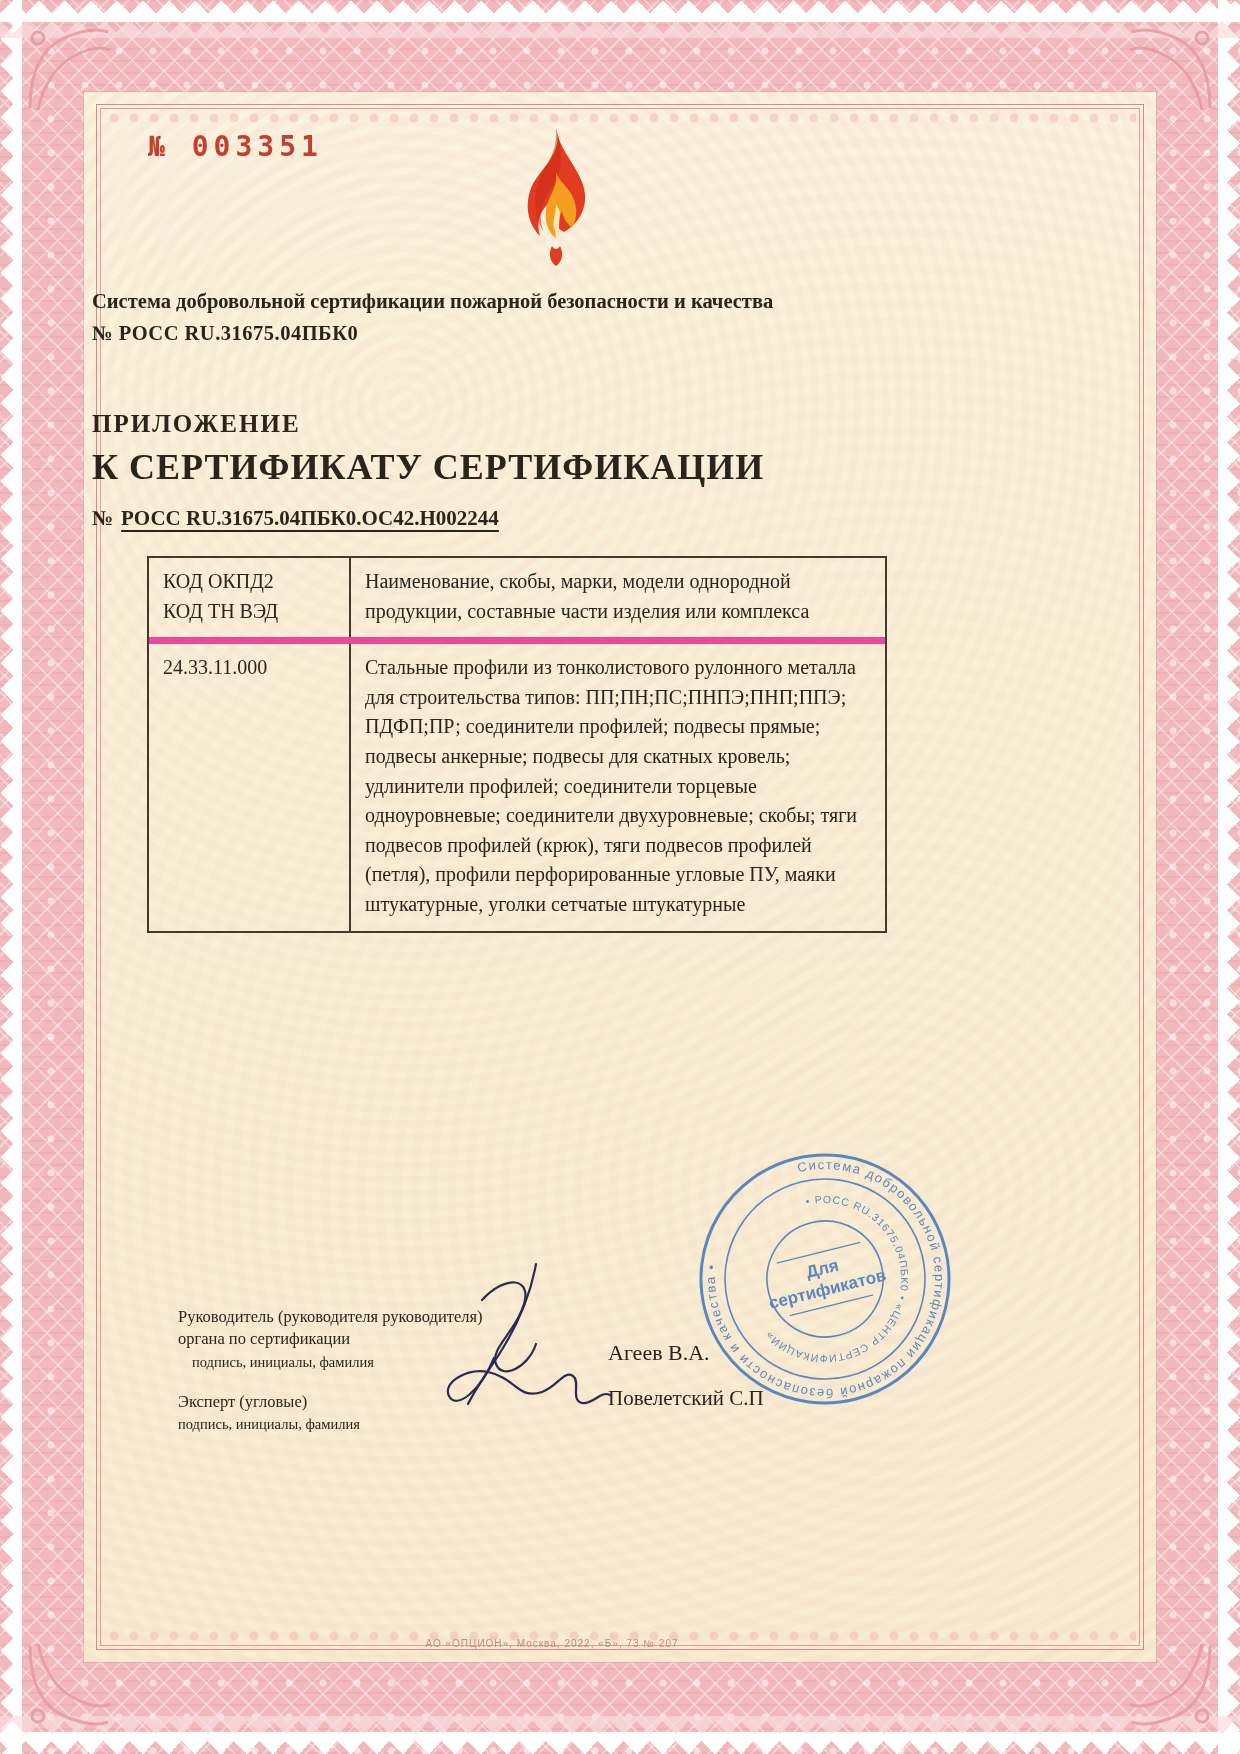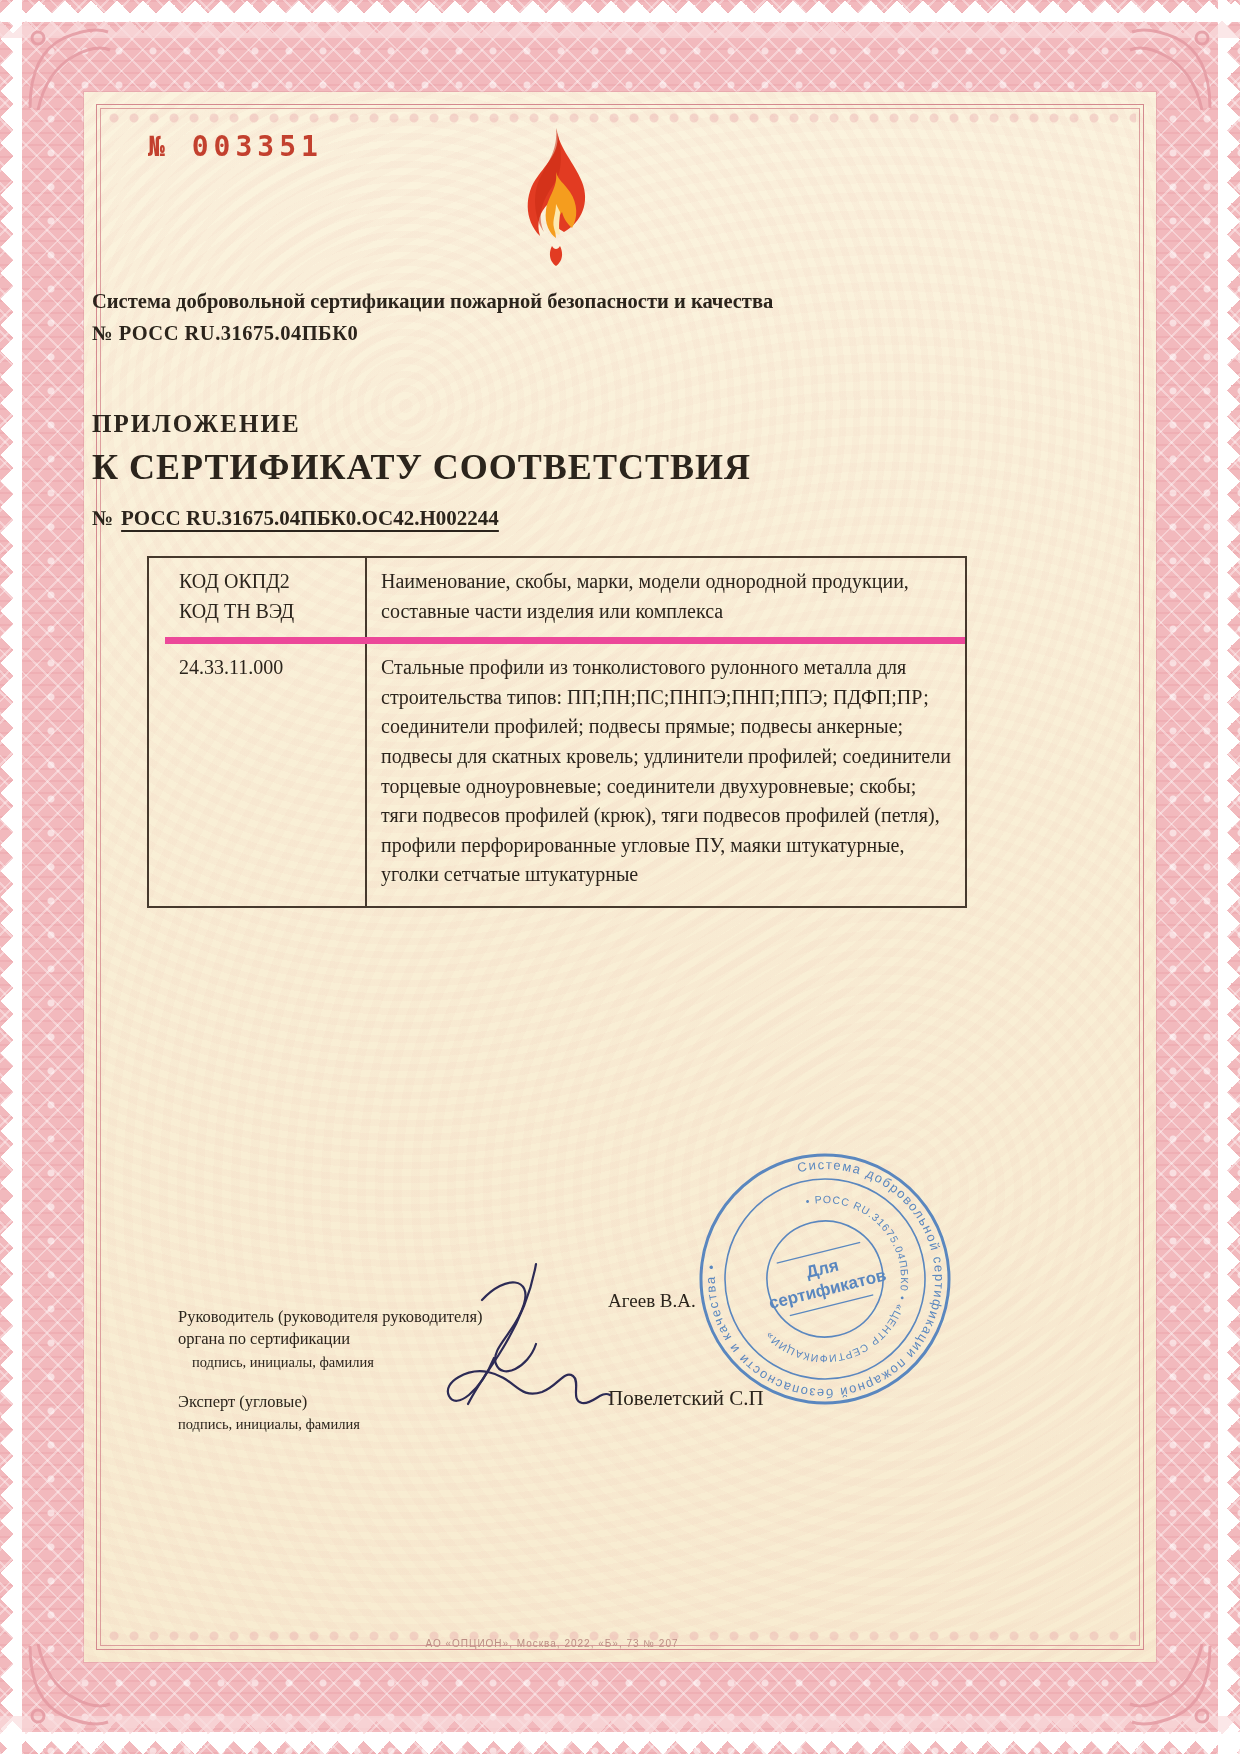--- a/index.html
+++ b/index.html
@@ -74,34 +74,34 @@
   .flame { position:absolute; left:506px; top:126px; z-index:6; }
 
   .center-wrap { position:absolute; left:92px; width:920px; text-align:left; z-index:6; }
   .system-title   { top:290px; font-weight:bold; font-size:20.5px; }
   .system-number  { top:322px; font-weight:bold; font-size:20.5px; letter-spacing:.5px; }
   .appendix-label { top:410px; font-weight:bold; font-size:25px; letter-spacing:2px; }
   .main-title     { top:446px; font-weight:bold; font-size:36px; letter-spacing:1px; }
   .cert-number-line { top:506px; font-weight:bold; font-size:21px; }
   .cert-number-line .num { text-decoration:underline; text-underline-offset:5px; text-decoration-thickness:2px; margin-left:8px; }
 
-  .ptable { position:absolute; left:147px; top:556px; width:820px; z-index:6;
-    border:2px solid #46392d;padding-left:16px; }
+  .ptable { position:absolute; left:147px; top:556px; width:740px; z-index:6;
+    border:2px solid #46392d; }
   .trow { display:grid; grid-template-columns:200px 1fr; }
   .trow + .trow { border-top:7px solid #ec4899; }
   .tcell { padding:9px 14px 11px 14px; font-size:20px; line-height:1.48; }
   .tcell + .tcell { border-left:2px solid #46392d; }
   .row-data .tcell { min-height:262px; }
   .code-cell { white-space:nowrap; }
 
   .sig-role-head  { position:absolute; left:178px; top:1306px; font-size:16.5px; line-height:1.32; z-index:6; }
   .sig-hint-head  { position:absolute; left:192px; top:1354px; font-size:14.5px; z-index:6; }
   .sig-role-expert{ position:absolute; left:178px; top:1392px; font-size:16.5px; z-index:6; }
   .sig-hint-expert{ position:absolute; left:178px; top:1416px; font-size:14.5px; z-index:6; }
-  .name-head   { position:absolute; left:608px; top:1290px; font-size:19px; z-index:6; }
+  .name-head   { position:absolute; left:608px; top:1340px; font-size:22px; z-index:6; }
   .name-expert { position:absolute; left:608px; top:1386px; font-size:21px; z-index:6; }
 
   .signature-svg { position:absolute; left:424px; top:1258px; z-index:7; }
 
   .stamp { position:absolute; left:694px; top:1148px; width:262px; height:262px; z-index:6;
     transform:rotate(-14deg); opacity:.92; }
 
   .print-note { position:absolute; left:92px; width:920px; top:1638px; text-align:center;
     font-size:10px; letter-spacing:1px; color:#bb8e84; z-index:6;
     font-family:"Liberation Sans","DejaVu Sans",sans-serif; }
@@ -160,21 +160,21 @@
     <path fill="#e23b22" d="M50,2 C56,22 44,34 32,50 C18,68 18,94 34,110 C30,96 34,86 42,78 C40,92 48,100 58,106 C76,96 84,76 76,56 C68,36 54,24 50,2 Z"></path>
     <path fill="#c92b14" d="M50,2 C52,24 42,36 34,52 C26,68 28,92 38,106 C30,88 38,72 48,58 C58,44 56,20 50,2 Z" opacity="0.55"></path>
     <path fill="#f59d1e" d="M50,46 C52,62 42,70 40,84 C38,98 44,108 50,112 C48,100 52,92 56,86 C58,94 62,98 66,102 C72,92 72,78 64,66 C58,57 52,54 50,46 Z"></path>
     <path fill="#fde9b0" d="M50,78 C50,88 46,94 48,102 C49,108 52,110 54,108 C52,100 54,92 54,86 Z"></path>
     <path fill="#e23b22" d="M46,120 C42,128 44,136 50,140 C56,136 58,128 54,120 C52,124 48,124 46,120 Z"></path>
   </svg>
 
   <div class="center-wrap system-title">Система добровольной сертификации пожарной безопасности и качества</div>
   <div class="center-wrap system-number">№ РОСС RU.31675.04ПБК0</div>
   <div class="center-wrap appendix-label">ПРИЛОЖЕНИЕ</div>
-  <div class="center-wrap main-title">К СЕРТИФИКАТУ СООТВЕТСТВИЯ</div>
+  <div class="center-wrap main-title">К СЕРТИФИКАТУ СЕРТИФИКАЦИИ</div>
   <div class="center-wrap cert-number-line">
     <span>№</span><span class="num">РОСС RU.31675.04ПБК0.ОС42.Н002244</span>
   </div>
 
   <div class="ptable">
     <div class="trow row-header">
       <div class="tcell code-cell">
         <div>КОД ОКПД2</div>
         <div>КОД ТН ВЭД</div>
       </div>

